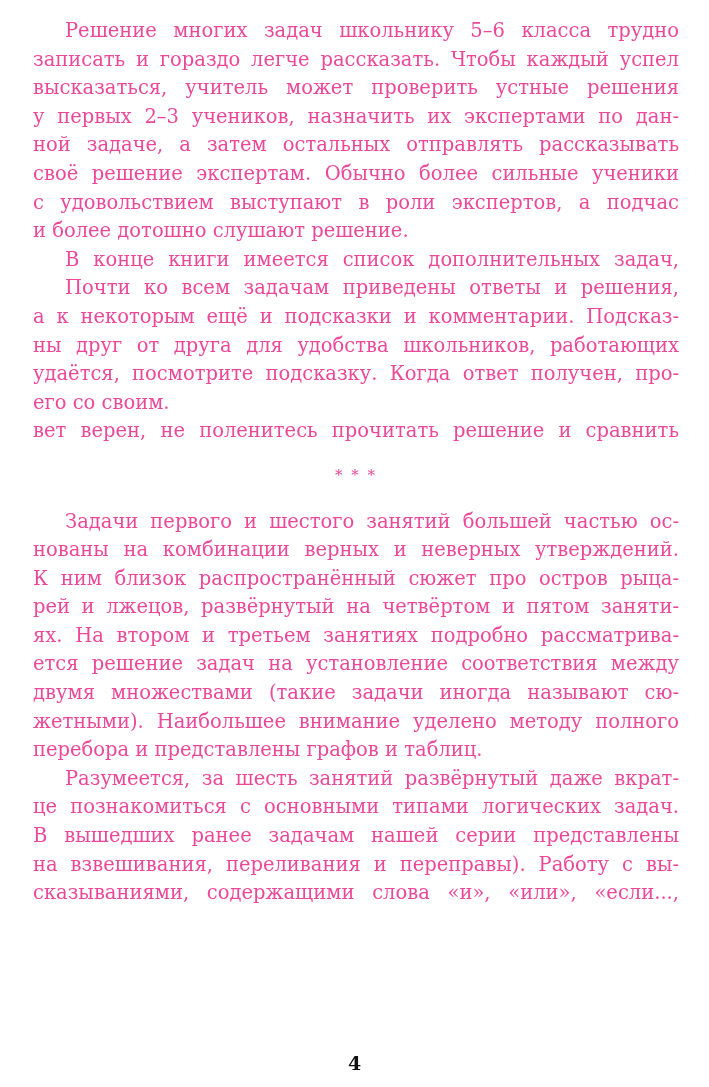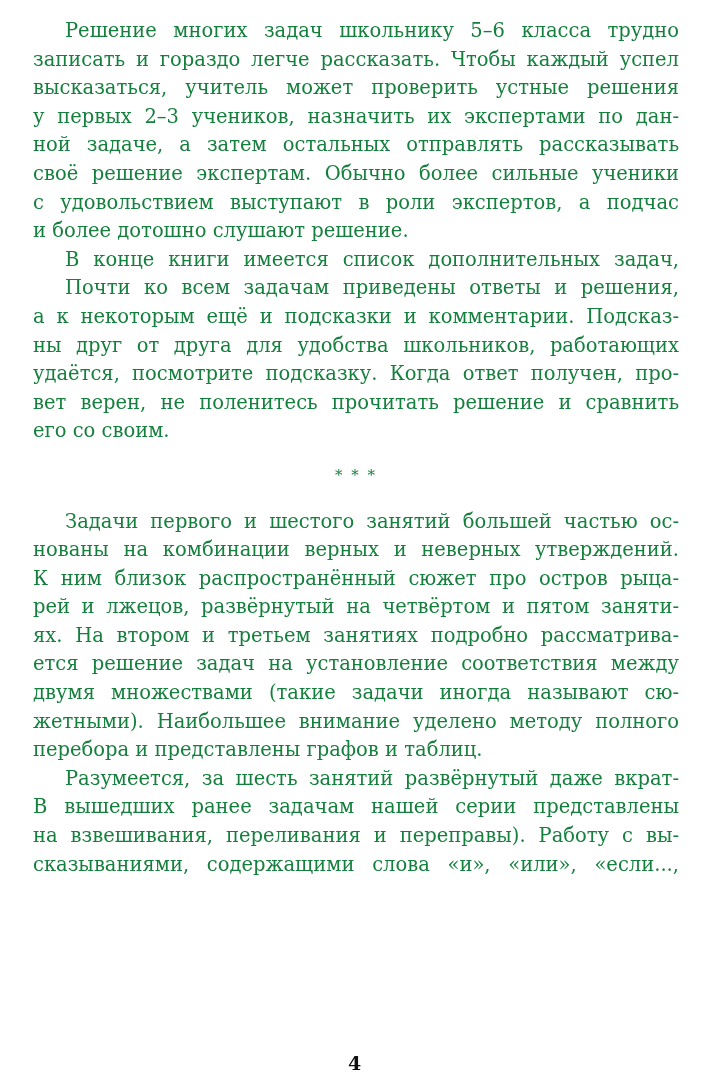--- a/index.html
+++ b/index.html
@@ -1,20 +1,20 @@
 <!DOCTYPE html>
 <html><head>
 <meta charset="utf-8">
 <style>
   html, body { margin: 0; padding: 0; background: #ffffff; }
   body { width: 709px; height: 1087px; position: relative; overflow: hidden; }
   .page {
     position: absolute; left: 33px; top: 17px; width: 646px;
     font-family: "DejaVu Serif", "Liberation Serif", serif;
-    font-size: 19.5px; color: #15803d;
+    font-size: 19.5px; color: #ec4899;
   }
   .line {
     height: 28.6px; line-height: 28.6px; white-space: nowrap;
     text-align: justify; text-align-last: justify;
   }
   .line.last { text-align-last: left; }
   .line.indent { padding-left: 32px; }
   .stars { height: 28.6px; line-height: 28.6px; text-align: center; font-size: 15px; margin: 15px 0 18px 0; letter-spacing: 2px; }
   .folio {
     position: absolute; left: 0; width: 709px; top: 1052px;
@@ -37,38 +37,39 @@
     <div class="line last">и более дотошно слушают решение.</div>
   </div>
   <div>
     <div class="line indent">В конце книги имеется список дополнительных задач,</div>
   </div>
   <div>
     <div class="line indent">Почти ко всем задачам приведены ответы и решения,</div>
     <div class="line">а к некоторым ещё и подсказки и комментарии. Подсказ-</div>
     <div class="line">ны друг от друга для удобства школьников, работающих</div>
     <div class="line">удаётся, посмотрите подсказку. Когда ответ получен, про-</div>
+    <div class="line last">его со своим.</div>
     <div class="line">вет верен, не поленитесь прочитать решение и сравнить</div>
-    <div class="line last">его со своим.</div>
   </div>
 
   <div class="stars">* * *</div>
 
   <div>
     <div class="line indent">Задачи первого и шестого занятий большей частью ос-</div>
     <div class="line">нованы на комбинации верных и неверных утверждений.</div>
     <div class="line">К ним близок распространённый сюжет про остров рыца-</div>
     <div class="line">рей и лжецов, развёрнутый на четвёртом и пятом заняти-</div>
     <div class="line">ях. На втором и третьем занятиях подробно рассматрива-</div>
     <div class="line">ется решение задач на установление соответствия между</div>
     <div class="line">двумя множествами (такие задачи иногда называют сю-</div>
     <div class="line">жетными). Наибольшее внимание уделено методу полного</div>
     <div class="line last">перебора и представлены графов и таблиц.</div>
   </div>
   <div>
     <div class="line indent">Разумеется, за шесть занятий развёрнутый даже вкрат-</div>
+    <div class="line">це познакомиться с основными типами логических задач.</div>
     <div class="line">В вышедших ранее задачам нашей серии представлены</div>
     <div class="line">на взвешивания, переливания и переправы). Работу с вы-</div>
     <div class="line">сказываниями, содержащими слова «и», «или», «если...,</div>
   </div>
 </div>
 
 <div class="folio">4</div>
 
 </body></html>

